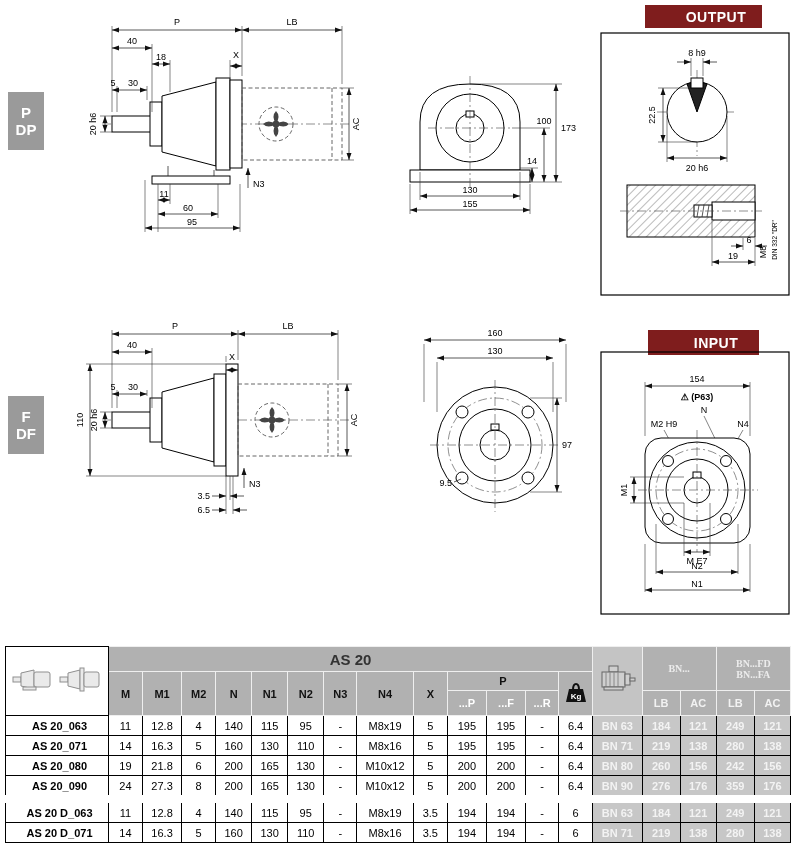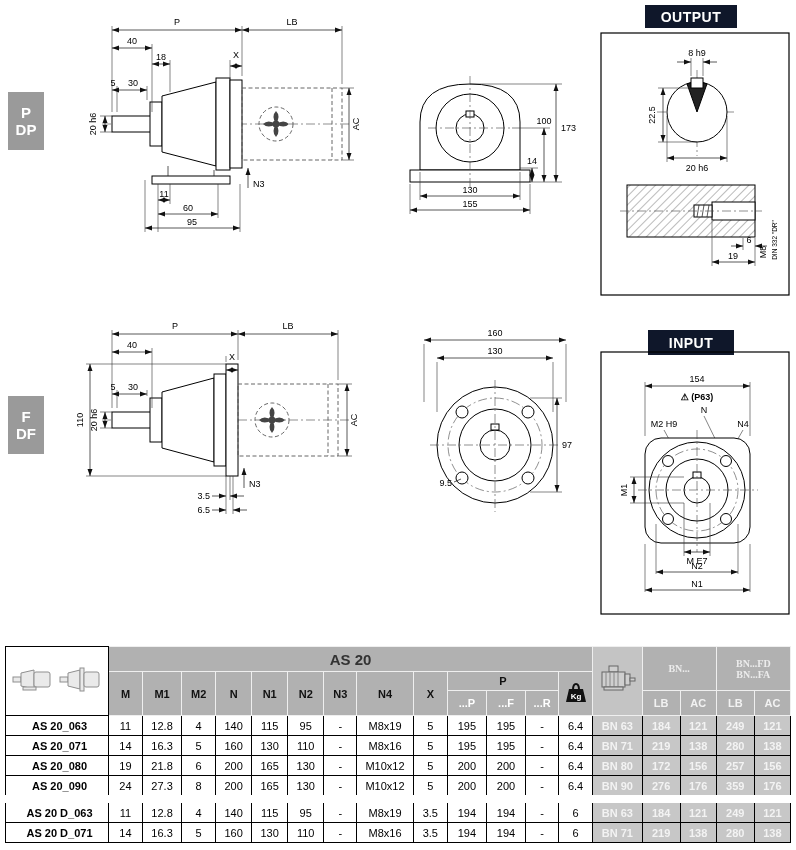--- a/index.html
+++ b/index.html
@@ -1,20 +1,20 @@
 <!DOCTYPE html>
 <html><head>
 <meta charset="utf-8">
 <style>
   html,body{margin:0;padding:0;background:#fff;}
   body{width:796px;height:850px;position:relative;font-family:"Liberation Sans",sans-serif;color:#000;overflow:hidden;}
   svg{font-family:"Liberation Sans",sans-serif;}
   .abs{position:absolute;}
   .panel-label{background:#9a9a9a;color:#fff;font-weight:bold;font-size:15px;display:flex;flex-direction:column;align-items:center;justify-content:center;line-height:17px;}
-  .section-header{background:#0f172a;color:#fff;font-weight:bold;font-size:14px;display:flex;align-items:center;justify-content:center;letter-spacing:.5px;}
+  .section-header{background:#7f1d1d;color:#fff;font-weight:bold;font-size:14px;display:flex;align-items:center;justify-content:center;letter-spacing:.5px;padding-left:25px;}
   
   .part{fill:#fff;stroke:#000;stroke-width:1;}
   .dash{fill:none;stroke:#555;stroke-width:.9;stroke-dasharray:4 2.5;}
   .cl{stroke:#444;stroke-width:.6;stroke-dasharray:9 3 2 3;fill:none;}
   .ext{stroke:#333;stroke-width:.6;}
   .dln{stroke:#222;stroke-width:.75;}
   .dimtxt{font-size:9px;fill:#000;}
   .tiny{font-size:6.5px;}
   .bx{fill:none;stroke:#000;stroke-width:1.2;}
   
@@ -466,23 +466,23 @@
           <td>165</td>
           <td>130</td>
           <td>-</td>
           <td>M10x12</td>
           <td>5</td>
           <td>200</td>
           <td>200</td>
           <td>-</td>
           <td>6.4</td>
           <td class="gray">BN 80</td>
-          <td class="gray">172</td>
+          <td class="gray">260</td>
           <td class="gray">156</td>
-          <td class="gray">257</td>
+          <td class="gray">242</td>
           <td class="gray">156</td>
         </tr>
         <tr>
           <td class="rowlabel">AS 20_090</td>
           <td>24</td>
           <td>27.3</td>
           <td>8</td>
           <td>200</td>
           <td>165</td>
           <td>130</td>

